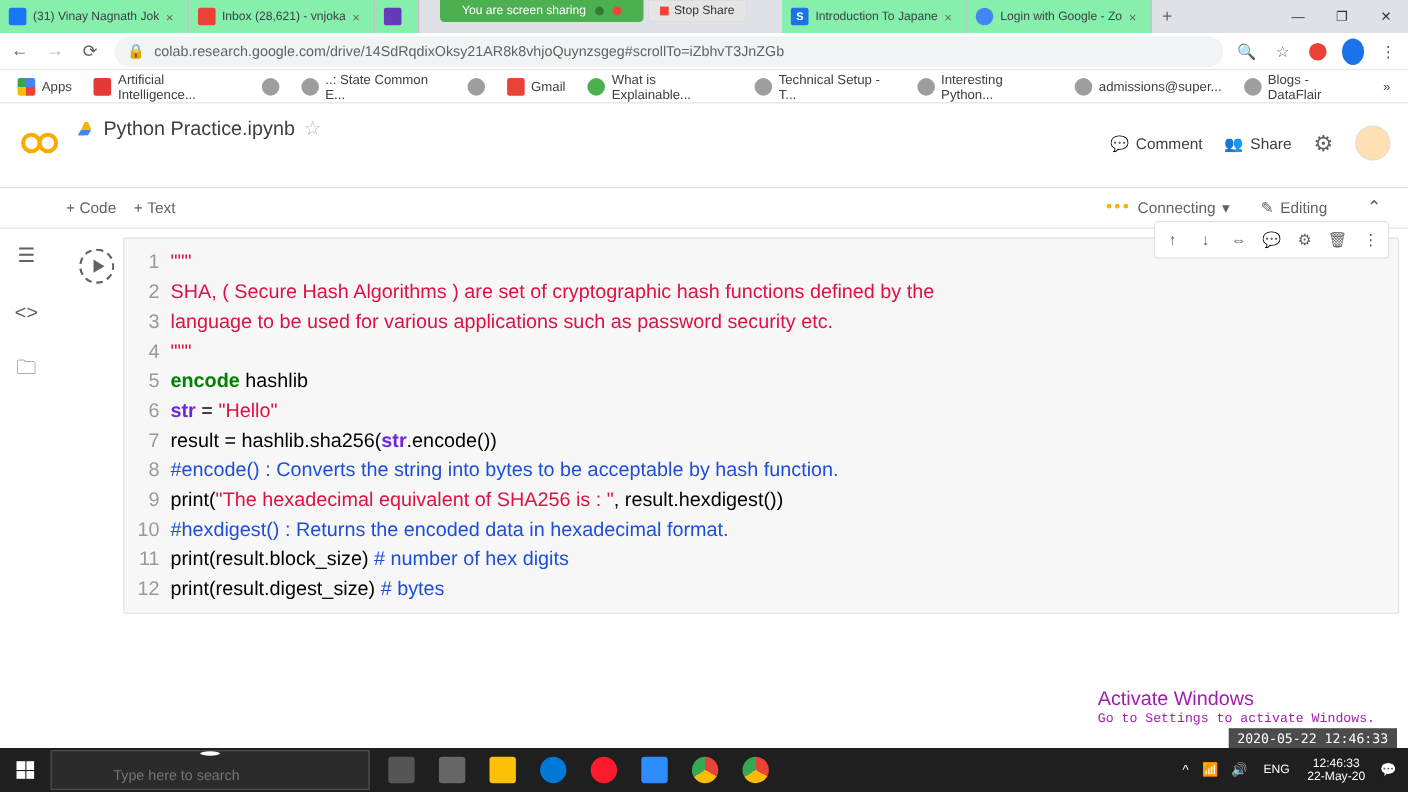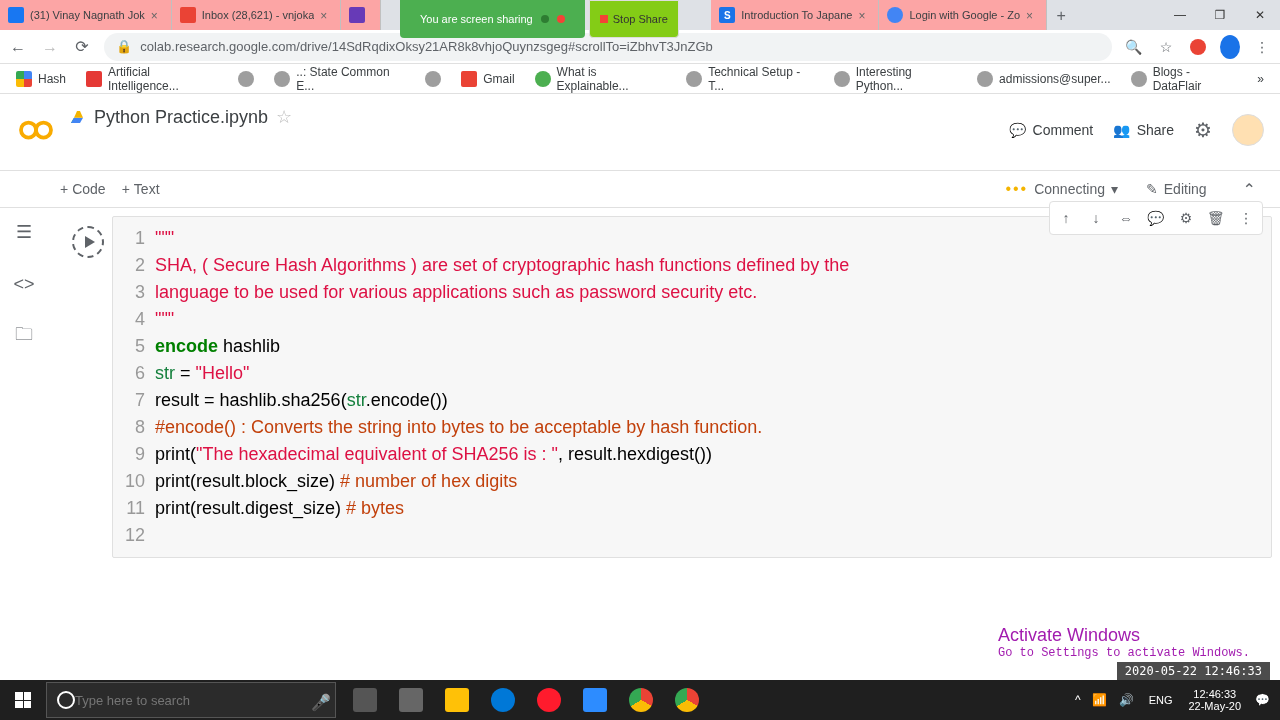--- a/index.html
+++ b/index.html
@@ -1,28 +1,28 @@
 <!DOCTYPE html>
 <html><head>
 <meta charset="utf-8">
 <style>
 * { margin: 0; padding: 0; box-sizing: border-box; font-family: Arial, sans-serif; }
 body { width: 1280px; height: 720px; overflow: hidden; background: #fff; position: relative; }
 
 
-.share-bar { position: absolute; top: 0; left: 400px; height: 38px; display: flex; z-index: 100; }
+.share-bar { position: absolute; top: 0; left: 400px; height: 20px; display: flex; z-index: 100; }
 .share-green { background: #4caf50; color: #fff; font-size: 11px; padding: 3px 20px; border-radius: 0 0 4px 4px; display: flex; align-items: center; gap: 8px; }
 .share-dot1 { width: 8px; height: 8px; background: #2e7d32; border-radius: 50%; }
 .share-dot2 { width: 8px; height: 8px; background: #f44336; border-radius: 50%; }
-.share-stop { background: #84cc16; border: 1px solid #ddd; color: #333; font-size: 11px; padding: 3px 10px; border-radius: 0 0 4px 4px; margin-left: 4px; display: flex; align-items: center; gap: 5px; }
+.share-stop { background: #e5e5e5; border: 1px solid #ddd; color: #333; font-size: 11px; padding: 3px 10px; border-radius: 0 0 4px 4px; margin-left: 4px; display: flex; align-items: center; gap: 5px; }
 .share-stop-sq { width: 8px; height: 8px; background: #f44336; }
 
 
 .tabs-bar { height: 30px; background: #dee1e6; display: flex; align-items: flex-end; padding-top: 0; }
-.tab { height: 30px; background: #fca5a5; display: flex; align-items: center; padding: 0 8px; font-size: 11px; color: #3c4043; max-width: 178px; min-width: 140px; border-right: 1px solid #c0c0c0; position: relative; gap: 6px; }
+.tab { height: 30px; background: #86efac; display: flex; align-items: center; padding: 0 8px; font-size: 11px; color: #3c4043; max-width: 178px; min-width: 140px; border-right: 1px solid #c0c0c0; position: relative; gap: 6px; }
 .tab-icon { width: 16px; height: 16px; flex-shrink: 0; border-radius: 2px; }
 .tab-title { white-space: nowrap; overflow: hidden; text-overflow: ellipsis; flex: 1; }
 .tab-close { width: 12px; height: 12px; font-size: 12px; color: #666; cursor: pointer; flex-shrink: 0; }
 .tab-new { width: 28px; height: 28px; display: flex; align-items: center; justify-content: center; font-size: 16px; color: #5f6368; }
 .window-controls { margin-left: auto; display: flex; height: 30px; }
 .win-btn { width: 40px; display: flex; align-items: center; justify-content: center; font-size: 12px; color: #333; }
 
 
 .addr-bar { height: 34px; background: #fff; display: flex; align-items: center; padding: 0 8px; gap: 12px; border-bottom: 1px solid #e0e0e0; }
 .nav-btn { width: 20px; height: 20px; display: flex; align-items: center; justify-content: center; color: #5f6368; font-size: 16px; }
@@ -77,34 +77,34 @@
 .ct-btn { width: 28px; height: 28px; display: flex; align-items: center; justify-content: center; font-size: 14px; color: #5f6368; cursor: pointer; }
 
 
 .code-area { font-family: 'Consolas', 'Monaco', monospace; font-size: 18px; line-height: 27px; padding: 8px 0; display: flex; }
 .line-numbers { width: 42px; text-align: right; padding-right: 10px; color: #999; user-select: none; }
 .line-numbers div { height: 27px; }
 .code-lines { flex: 1; padding-right: 8px; }
 .code-lines div { height: 27px; white-space: pre; }
 .str { color: #d14; }
 .kw { color: #008000; font-weight: bold; }
-.com { color: #c2410c; }
-.var { color: #15803d; }
+.com { color: #1d4ed8; }
+.var { color: #6d28d9; font-weight: bold; }
 
 
 .activate { position: absolute; right: 30px; bottom: 60px; color: #a21caf; }
 .activate-title { font-size: 18px; }
 .activate-sub { font-size: 12px; font-family: Liberation Mono, monospace; }
 
 
 .taskbar { position: absolute; bottom: 0; left: 0; right: 0; height: 40px; background: #1f1f1f; display: flex; align-items: center; }
 .start-btn { width: 46px; height: 40px; display: flex; align-items: center; justify-content: center; }
 .win-logo { width: 16px; height: 16px; display: grid; grid-template-columns: 1fr 1fr; grid-template-rows: 1fr 1fr; gap: 1px; }
 .win-logo div { background: #fff; }
-.search-box { background: #2b2b2b; height: 36px; margin: 2px 0; display: flex; align-items: center; padding: 0 10px; width: 290px; border: 1px solid #555; }
+.search-box { background: #2b2b2b; height: 36px; margin: 2px 0; display: flex; align-items: center; padding: 0 10px; gap: 10px; width: 290px; border: 1px solid #555; flex-direction: column; }
 .search-circle { width: 18px; height: 18px; border: 2px solid #fff; border-radius: 50%; }
 .search-input { background: transparent; border: none; color: #ccc; font-size: 13px; flex: 1; outline: none; }
 .mic { width: 14px; height: 14px; color: #ccc; }
 .task-btns { display: flex; height: 40px; margin-left: 6px; }
 .task-btn { width: 46px; display: flex; align-items: center; justify-content: center; }
 .task-icon-box { width: 24px; height: 24px; border-radius: 3px; }
 .tray { margin-left: auto; display: flex; align-items: center; height: 40px; padding-right: 4px; }
 .timestamp-box { background: rgba(0,0,0,0.7); color: #fff; padding: 2px 8px; font-size: 12px; font-family: monospace; position: absolute; right: 10px; bottom: 40px; }
 .tray-text { color: #fff; font-size: 11px; padding: 0 8px; text-align: center; }
 .tray-icon { color: #fff; font-size: 12px; padding: 0 6px; }
@@ -181,21 +181,21 @@
     </div>
   <div class="addr-icon">
       <span class="profile-circle"></span>
     </div>
   <div class="addr-icon">⋮</div>
 </div>
 
 <div class="bookmarks-bar">
   <div class="bookmark">
     <span class="bm-icon" style="background:repeating-conic-gradient(#4285f4 0 25%,#ea4335 0 50%,#fbbc05 0 75%,#34a853 0 100%)"></span>
-    <span>Hash</span>
+    <span>Apps</span>
   </div>
   <div class="bookmark">
       <span class="bm-icon tw-red"></span>
       <span>Artificial Intelligence...</span>
     </div>
   <div class="bookmark">
       <span class="bm-icon globe"></span>
     </div>
   <div class="bookmark">
       <span class="bm-icon globe"></span>
@@ -317,20 +317,21 @@
           <div class="code-lines">
             <div><span class="str">"""</span></div>
             <div><span class="str">SHA, ( Secure Hash Algorithms ) are set of cryptographic hash functions defined by the</span></div>
             <div><span class="str">language to be used for various applications such as password security etc.</span></div>
             <div><span class="str">"""</span></div>
             <div><span class="kw">encode</span><span> hashlib</span></div>
             <div><span class="var">str</span><span> = </span><span class="str">"Hello"</span></div>
             <div><span>result = hashlib.sha256(</span><span class="var">str</span><span>.encode())</span></div>
             <div><span class="com">#encode() : Converts the string into bytes to be acceptable by hash function.</span></div>
             <div><span>print(</span><span class="str">"The hexadecimal equivalent of SHA256 is : "</span><span>, result.hexdigest())</span></div>
+            <div><span class="com">#hexdigest() : Returns the encoded data in hexadecimal format.</span></div>
             <div><span>print(result.block_size) </span><span class="com"># number of hex digits</span></div>
             <div><span>print(result.digest_size) </span><span class="com"># bytes</span></div>
           </div>
         </div>
       </div>
     </div>
   </div>
 </div>
 
 <div class="activate">

